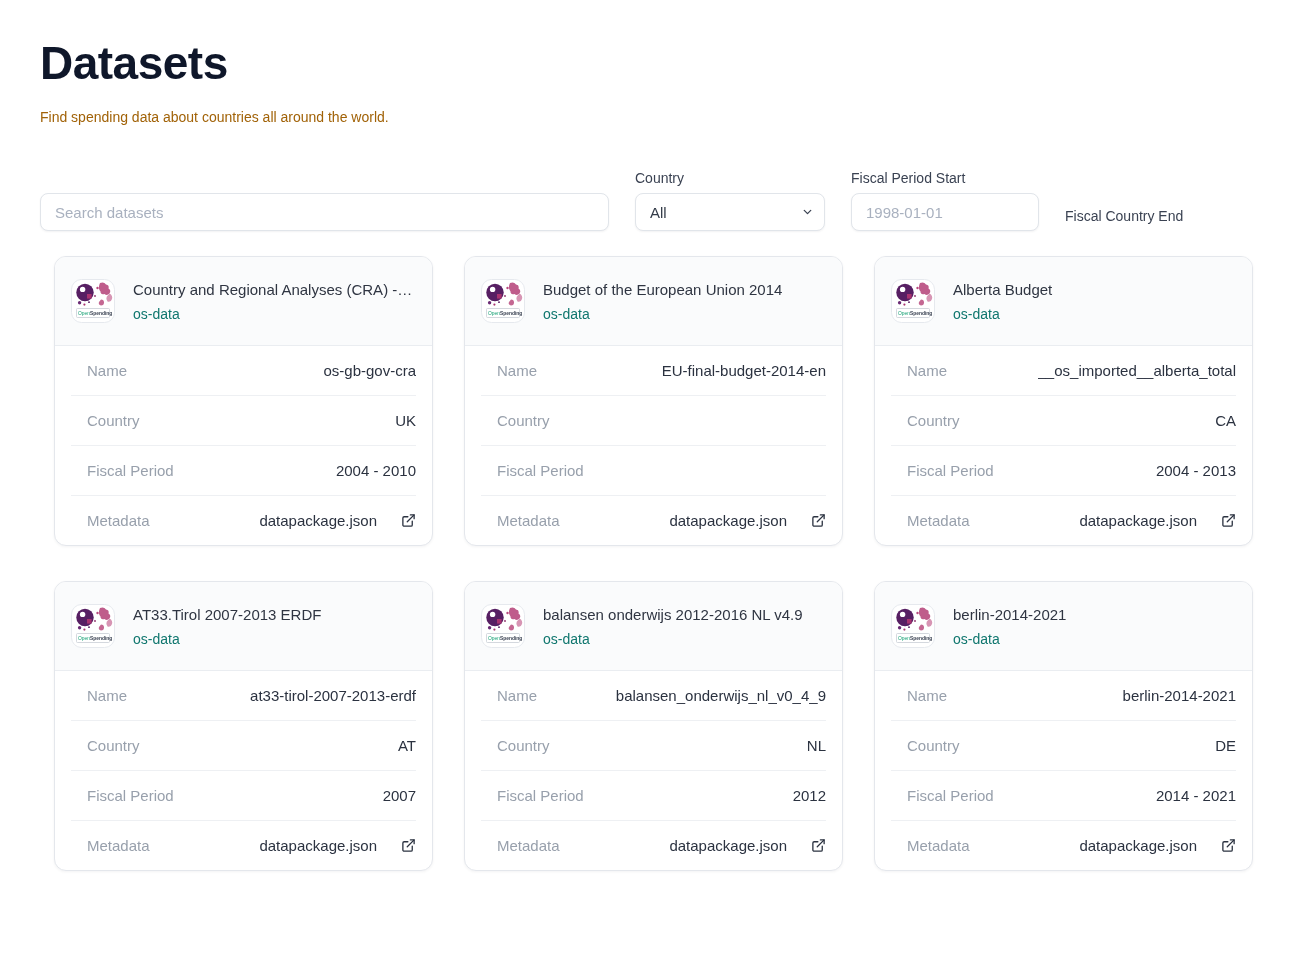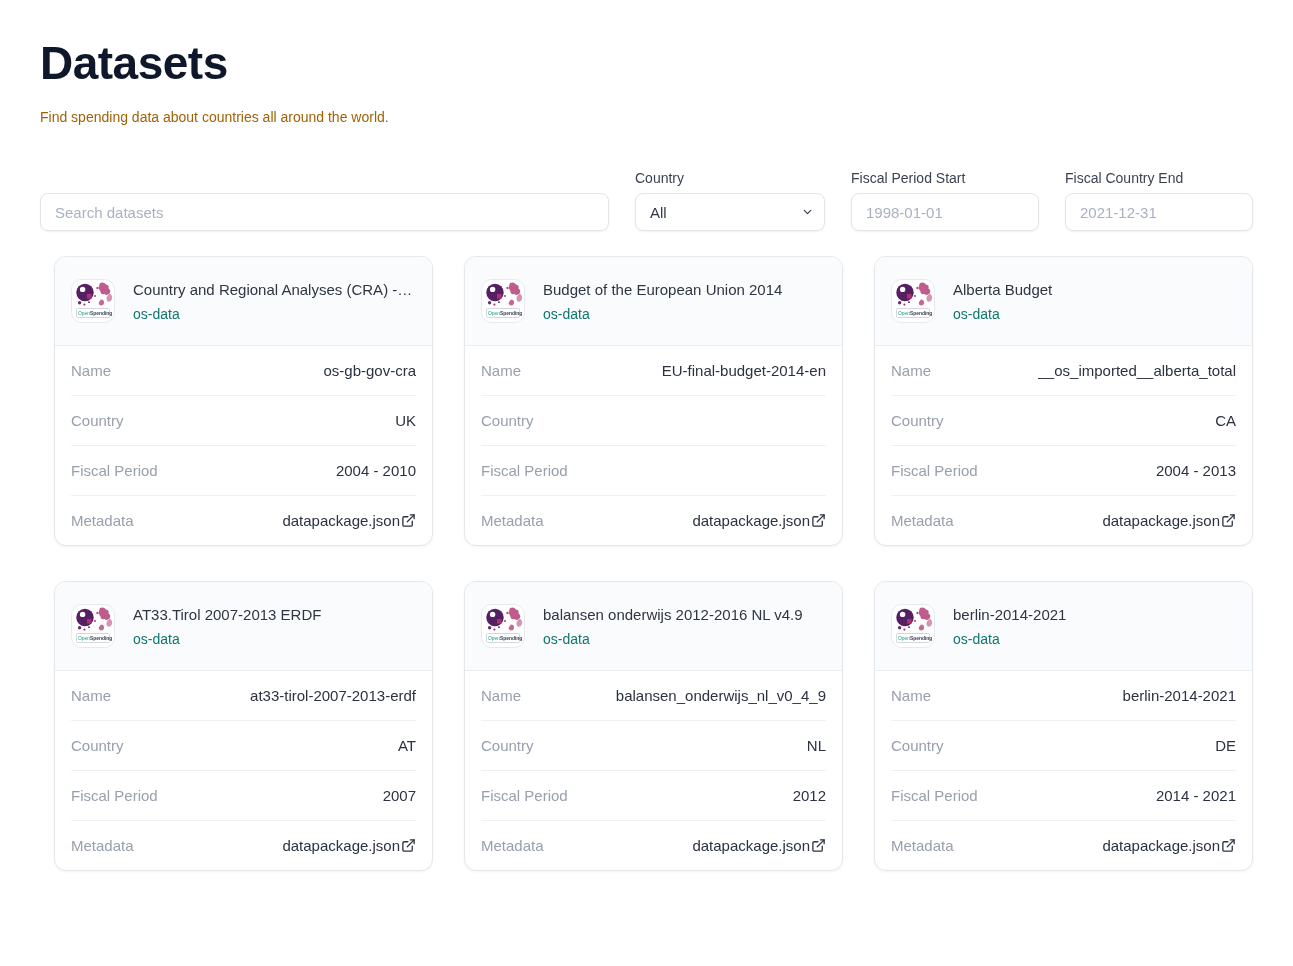--- a/index.html
+++ b/index.html
@@ -119,33 +119,33 @@
   .row {
     display: flex;
     justify-content: space-between;
     align-items: center;
     padding: 16px 0;
     border-top: 1px solid #eef0f3;
     font-size: 15px;
     min-height: 19px;
   }
   .row:first-child { border-top: none; }
-  .row-label { color: #98a0ac; flex: 0 0 auto; }
+  .row-label { color: #98a0ac; flex: 0 0 auto; margin-left: 16px; }
   .row-value {
     color: #2b3240;
     text-align: left;
     white-space: nowrap;
     overflow: hidden;
     text-overflow: ellipsis;
     margin-left: 12px;
   }
   .meta-link {
     display: inline-flex;
     align-items: center;
-    gap: 1px;
+    gap: 24px;
     color: #2b3240;
     text-decoration: none;
     cursor: pointer;
     margin-left: 12px;
   }
   .ext-icon { display: block; }
 </style>
 </head>
 <body>
 
@@ -171,21 +171,20 @@
       </div>
     </div>
 
     <div class="filter-group">
       <label class="f-label">Fiscal Period Start</label>
       <input class="control" type="text" placeholder="1998-01-01" style="">
     </div>
 
     <div class="filter-group">
       <label class="f-label">Fiscal Country End</label>
-      <input class="control" type="text" placeholder="2021-12-31" style="">
     </div>
   </div>
 
 
   <div class="grid">
   <div class="card">
     <div class="card-header">
       <span class="logo">
         <svg width="44" height="44" viewBox="0 0 44 44">
           <rect x="0.5" y="0.5" width="43" height="43" rx="10" fill="#ffffff" stroke="#e6e9ee"></rect>

